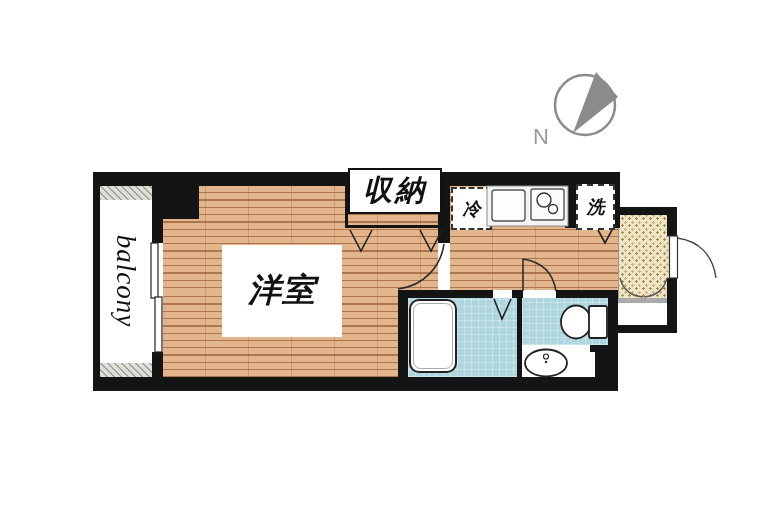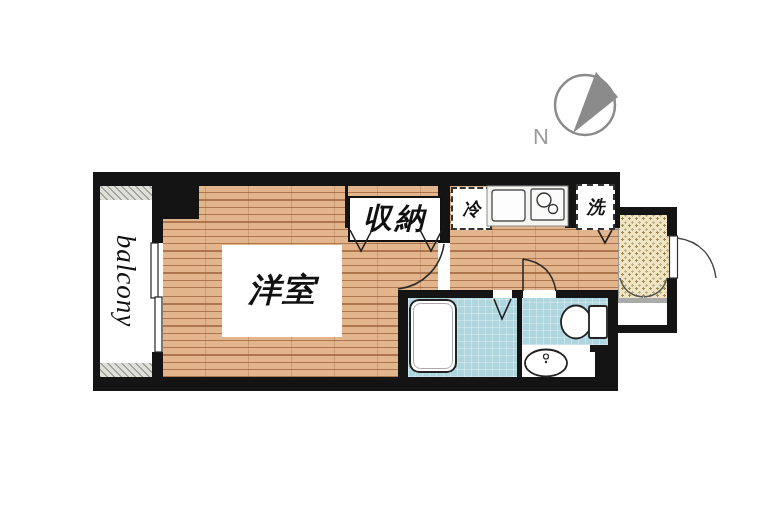--- a/index.html
+++ b/index.html
@@ -74,21 +74,21 @@
   <div class="wall" style="left:610px;top:325px;width:67px;height:8px;"></div>
   <div class="wall" style="left:608px;top:290px;width:10px;height:57px;"></div>
   <div class="wall" style="left:595px;top:345px;width:23px;height:38px;"></div>
   <div class="wall" style="left:398px;top:290px;width:95px;height:8px;"></div>
   <div class="wall" style="left:512px;top:290px;width:11px;height:8px;"></div>
   <div class="wall" style="left:556px;top:290px;width:62px;height:8px;"></div>
   <div class="wall" style="left:398px;top:290px;width:10px;height:87px;"></div>
   <div class="wall" style="left:517px;top:290px;width:5px;height:87px;"></div>
   <div class="wall" style="left:590px;top:345px;width:18px;height:7px;"></div>
 
-  <div class="labelbox solidbox closet-label" style="left:348px;top:196px;width:90px;height:42px;">
+  <div class="labelbox solidbox closet-label" style="left:348px;top:168px;width:90px;height:42px;">
     <span>収納</span>
   </div>
   <div class="labelbox dashedbox small-label" style="left:451px;top:187px;width:37px;height:39px;">
     <span>冷</span>
   </div>
   <div class="labelbox dashedbox small-label" style="left:576px;top:184px;width:35px;height:42px;">
     <span>洗</span>
   </div>
   <div class="labelbox room-label" style="left:222px;top:245px;width:120px;height:92px;">
     <span>洋室</span>

